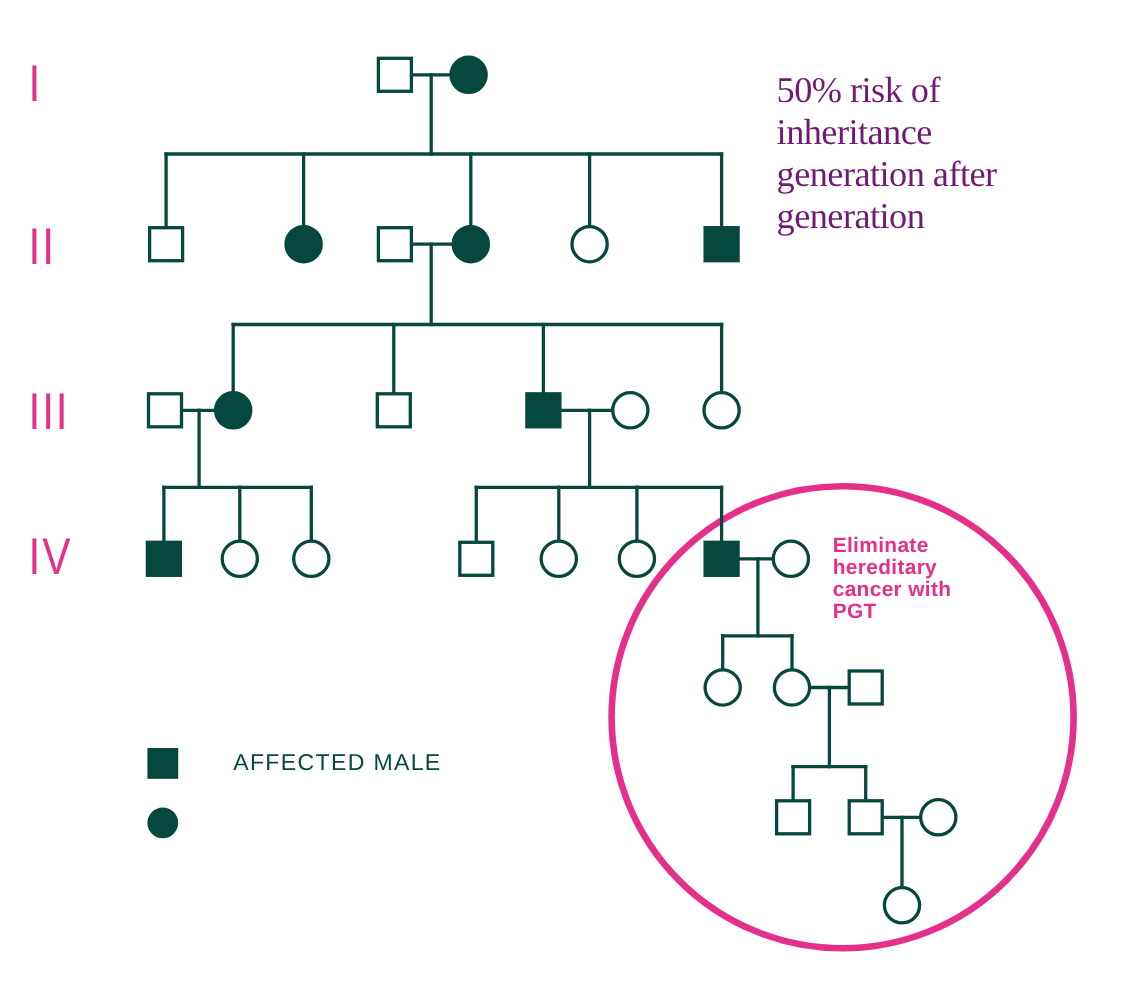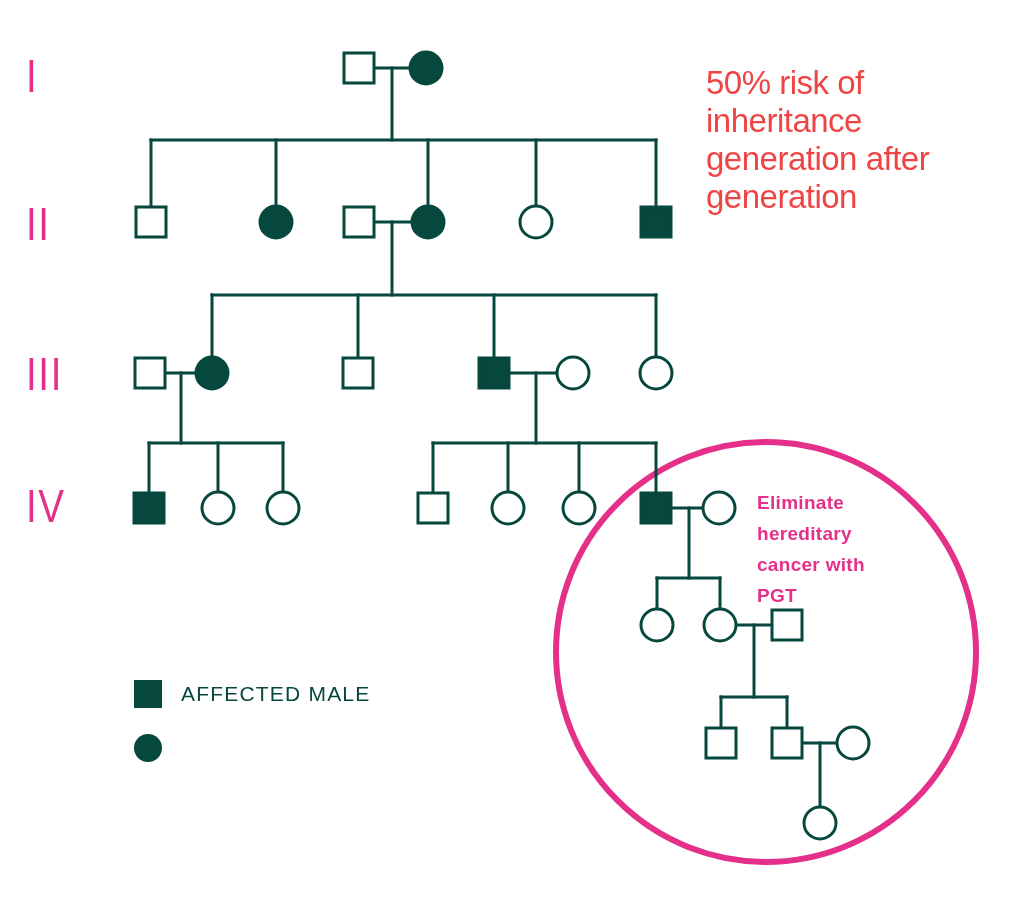--- a/index.html
+++ b/index.html
@@ -7,28 +7,28 @@
     #canvas { position: absolute; left: 0; top: 0; width: 1024px; height: 898px; }
     .gen-label {
       position: absolute; left: 26px;
       font-family: "Liberation Sans", sans-serif;
       font-size: 47px; font-weight: 400; color: #e5308a;
       letter-spacing: 2px; line-height: 1;
       transform: scaleX(0.82); transform-origin: left center;
     }
     .headline {
       position: absolute; left: 706px; top: 64px;
-      font-family: Liberation Sans, sans-serif;
-      font-size: 33px; line-height: 38px; color: #ef4444;
+      font-family: Liberation Serif, serif;
+      font-size: 33px; line-height: 38px; color: #701a75;
       white-space: pre-line; letter-spacing: -0.5px;
     }
     .pgt-note {
       position: absolute; left: 757px; top: 487px;
       font-family: "Liberation Sans", sans-serif;
-      font-size: 19px; line-height: 31px; font-weight: 700; color: #e5308a;
+      font-size: 19px; line-height: 20px; font-weight: 700; color: #e5308a;
       white-space: pre-line; letter-spacing: 0.3px;
     }
     .legend-item {
       position: absolute; left: 134px; height: 30px;
       display: flex; align-items: center;
     }
     .legend-swatch { width: 28px; height: 28px; background: #06473e; }
     .legend-swatch.circle { border-radius: 50%; }
     .legend-text {
       margin-left: 19px;
@@ -123,19 +123,19 @@
 
 <div class="headline">50% risk of
 inheritance
 generation after
 generation</div>
 <div class="pgt-note">Eliminate
 hereditary
 cancer with
 PGT</div>
 
-<div class="legend-item" style="top:679px;">
+<div class="legend-item" style="top:679px;gap:31px;">
   <span class="legend-swatch"></span>
   <span class="legend-text">AFFECTED MALE</span>
 </div>
 <div class="legend-item" style="top:733px;">
   <span class="legend-swatch circle"></span>
 </div>
 
 </body></html>

